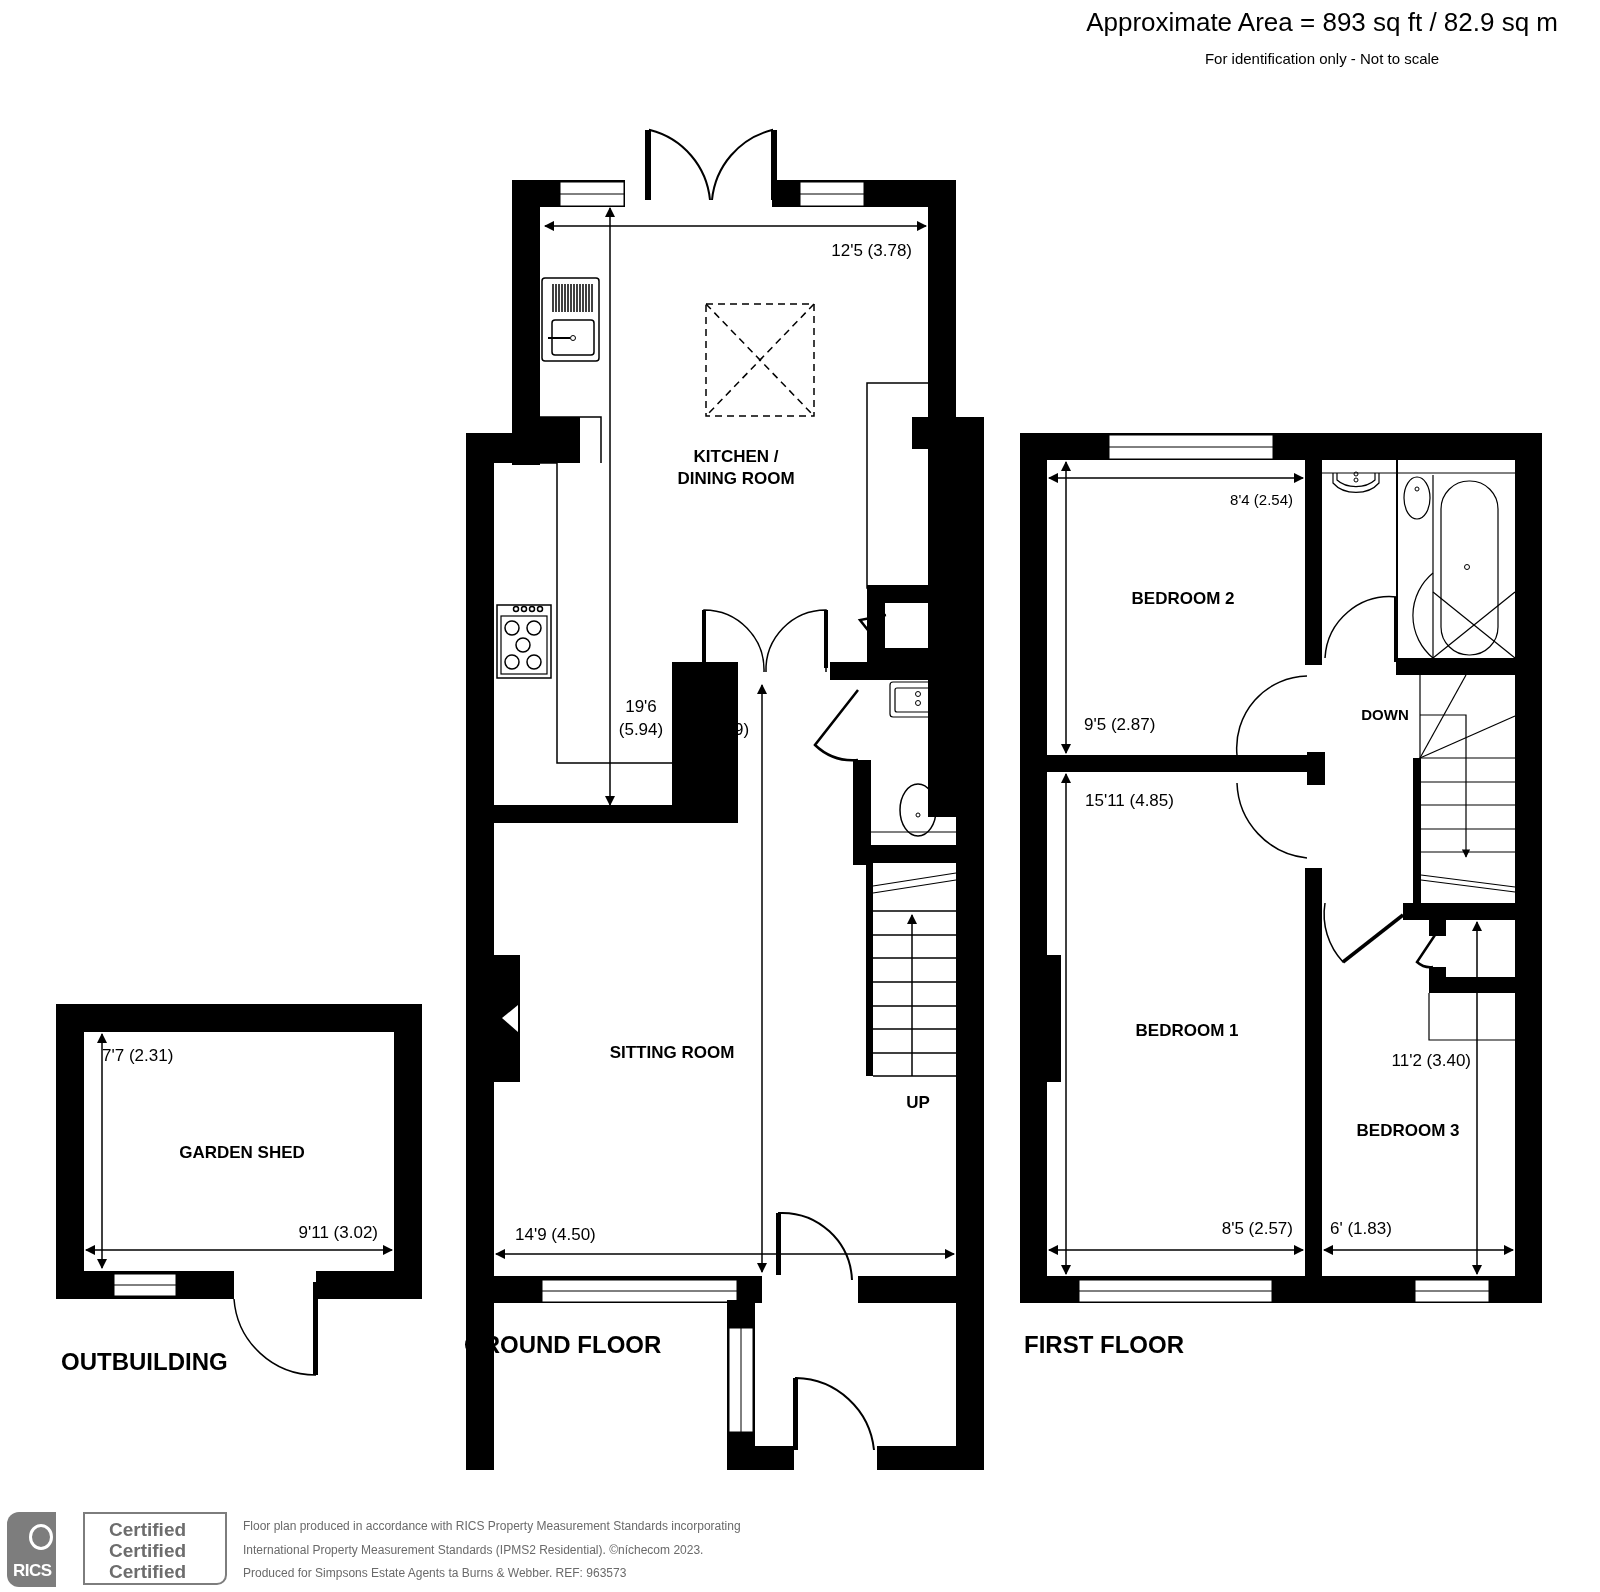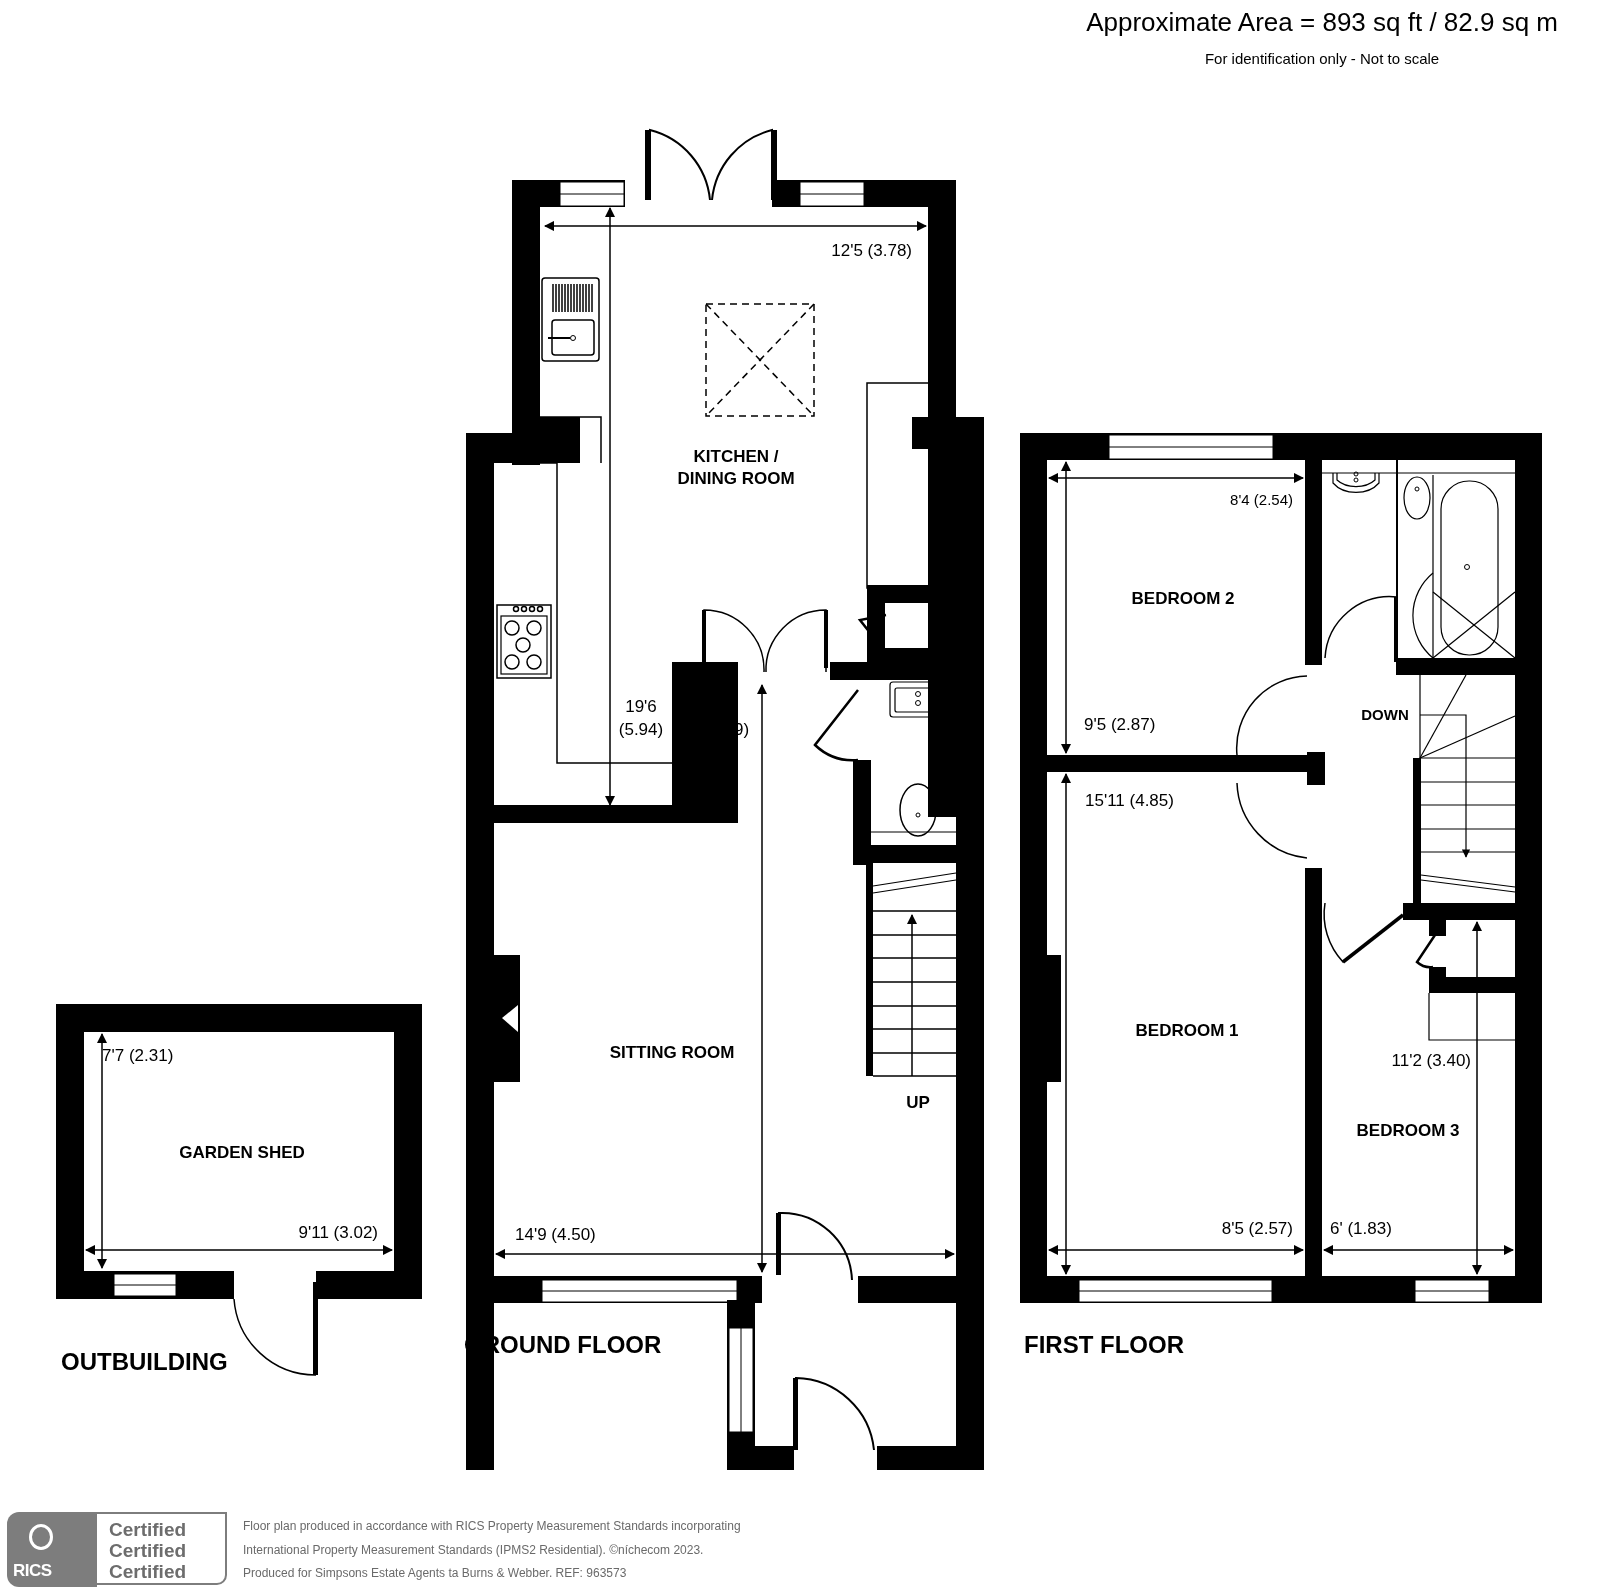--- a/index.html
+++ b/index.html
@@ -5,21 +5,21 @@
   html, body { margin:0; padding:0; background:#ffffff; }
   body { width:1600px; height:1592px; position:relative; overflow:hidden; font-family:"Liberation Sans", sans-serif; color:#000; }
   .area-block { position:absolute; right:42px; top:4px; text-align:center; }
   .area-line { font-size:26px; line-height:36px; }
   .area-small { font-size:15px; margin-top:10px; }
   svg.plan { position:absolute; left:0; top:0; }
   .room-label { font-family:"Liberation Sans", sans-serif; font-weight:bold; font-size:17px; }
   .dim { font-family:"Liberation Sans", sans-serif; font-size:17px; }
   .floor-label { font-family:"Liberation Sans", sans-serif; font-weight:bold; font-size:24px; }
   .footer { position:absolute; left:0; top:1512px; width:1100px; height:80px; }
-  .rics-badge { position:absolute; left:7px; top:0; width:90px; height:75px; background:#7d7d7d; border-radius:12px 0 0 12px; color:#fff; }
+  .rics-badge { position:absolute; left:7px; top:0; width:49px; height:75px; background:#7d7d7d; border-radius:12px 0 0 12px; color:#fff; }
   .rics-badge .lion { position:absolute; left:22px; top:12px; width:24px; height:26px; border-radius:50%; border:3px solid #fff; box-sizing:border-box; }
   .rics-badge .rics-text { position:absolute; left:6px; bottom:6px; font-weight:bold; font-size:17px; letter-spacing:-0.5px; font-family:"Liberation Sans", sans-serif; }
   .cert-box { position:absolute; left:83px; top:0; width:144px; height:73px; border:2px solid #7d7d7d; border-radius:0 0 10px 0; box-sizing:border-box; padding:5px 0 0 24px; color:#6d6d6d; font-weight:bold; font-size:19px; line-height:21px; font-family:"Liberation Sans", sans-serif; }
   .footer-text { position:absolute; left:243px; top:3px; font-size:12px; line-height:23.5px; color:#6a6a6a; }
 </style>
 </head>
 <body>
 
 <div class="area-block">
   <div class="area-line">Approximate Area = 893 sq ft / 82.9 sq m</div>

